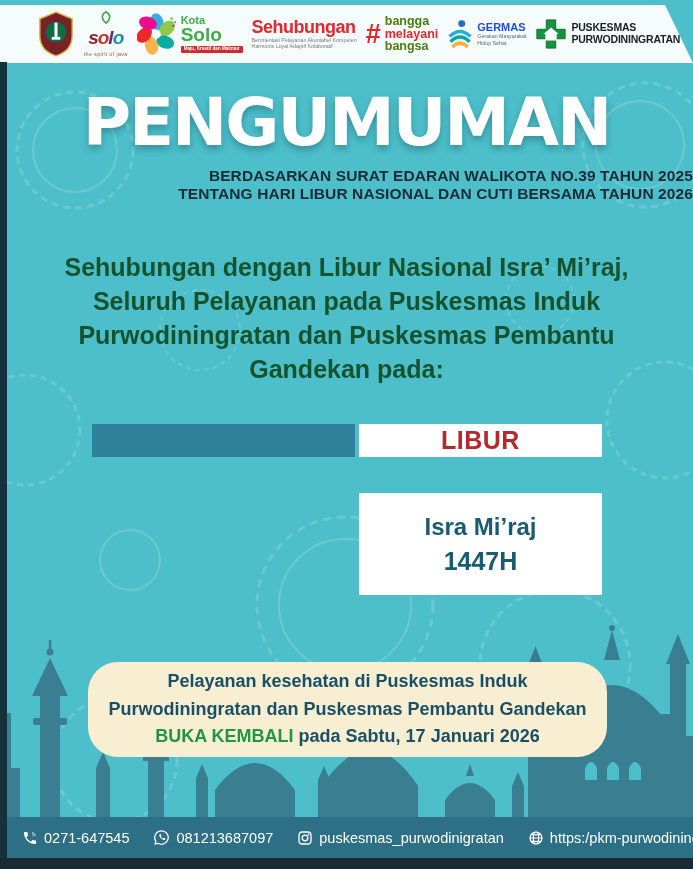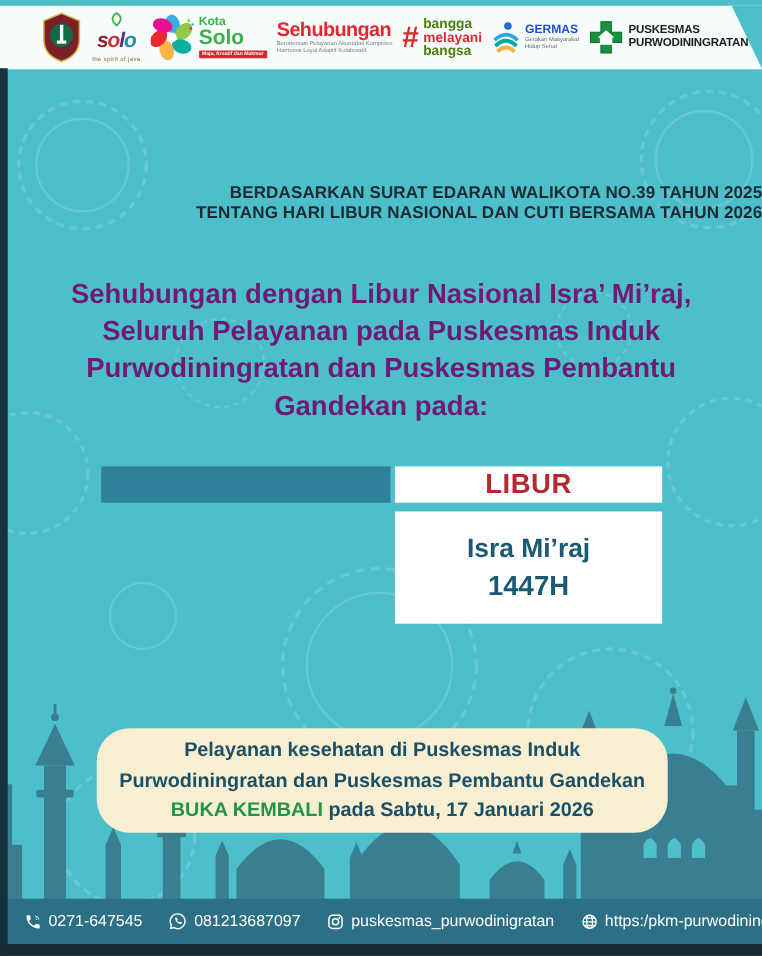--- a/index.html
+++ b/index.html
@@ -46,39 +46,39 @@
     font-family:"DejaVu Sans", sans-serif;
     font-size:66px; font-weight:bold; letter-spacing:-2px; color:#ffffff;
     text-shadow:0 4px 7px rgba(10,60,75,.35);
   }
   .subtitle{
     position:absolute; top:167px; left:0; width:693px; text-align:right;
     font-size:15.5px; font-weight:bold; color:#1b2a33; line-height:1.18; letter-spacing:.1px;
   }
   .intro{
     position:absolute; top:250px; left:0; width:693px; text-align:center;
-    font-size:25px; font-weight:bold; color:#701a75; line-height:1.36;
+    font-size:25px; font-weight:bold; color:#14532d; line-height:1.36;
   }
   
   .holiday-table{ position:absolute; top:424px; left:92px; width:510px; display:flex; gap:4px; }
   .col-date{ width:263px; display:flex; flex-direction:column; }
   .col-status{ width:243px; display:flex; flex-direction:column; }
   .cell-header-date{ height:33px; background:#2e8199; }
   .cell-header-status{
     height:33px; background:#ffffff; display:flex; align-items:center; justify-content:center;
     color:#b4282f; font-weight:bold; font-size:25px; letter-spacing:.5px;
   }
   .col-status .gap{ height:8px; }
   .cell-body-date{
     height:110px; background:#ebecec; display:flex; flex-direction:column; align-items:center; justify-content:center;
     color:#1a5a73; font-weight:bold;
   }
   .cell-body-status{
     height:102px; background:#ffffff; display:flex; flex-direction:column; align-items:center; justify-content:center;
-    color:#1a5a73; font-weight:bold;
+    color:#1a5a73; font-weight:bold;margin-top:28px;
   }
   .day-line{ font-size:27px; } .date-line{ font-size:23px; margin-top:7px; }
   .holiday-line{ font-size:24px; } .year-line{ font-size:25px; margin-top:6px; }
   
   .notice{
     position:absolute; top:662px; left:88px; width:519px; height:95px;
     background:#f8efd3; border-radius:30px; z-index:3;
     display:flex; flex-direction:column; align-items:center; justify-content:center;
     font-size:18px; font-weight:bold; color:#1b4f66; line-height:1.55; text-align:center;
   }
@@ -235,20 +235,21 @@
       </div>
     </div>
 
     <svg class="corner-wedge" viewBox="0 0 30 58" preserveAspectRatio="none">
       <polygon points="30,0 2,0 30,58" fill="#4dbfca"></polygon>
     </svg>
   </header>
 
   <div class="content">
 
+    <h1 class="page-title">PENGUMUMAN</h1>
 
     <div class="subtitle">
       <div>BERDASARKAN SURAT EDARAN WALIKOTA NO.39 TAHUN 2025</div>
       <div>TENTANG HARI LIBUR NASIONAL DAN CUTI BERSAMA TAHUN 2026</div>
     </div>
 
     <div class="intro">
       <div>Sehubungan dengan Libur Nasional Isra’ Mi’raj,</div>
       <div>Seluruh Pelayanan pada Puskesmas Induk</div>
       <div>Purwodiningratan dan Puskesmas Pembantu</div>

